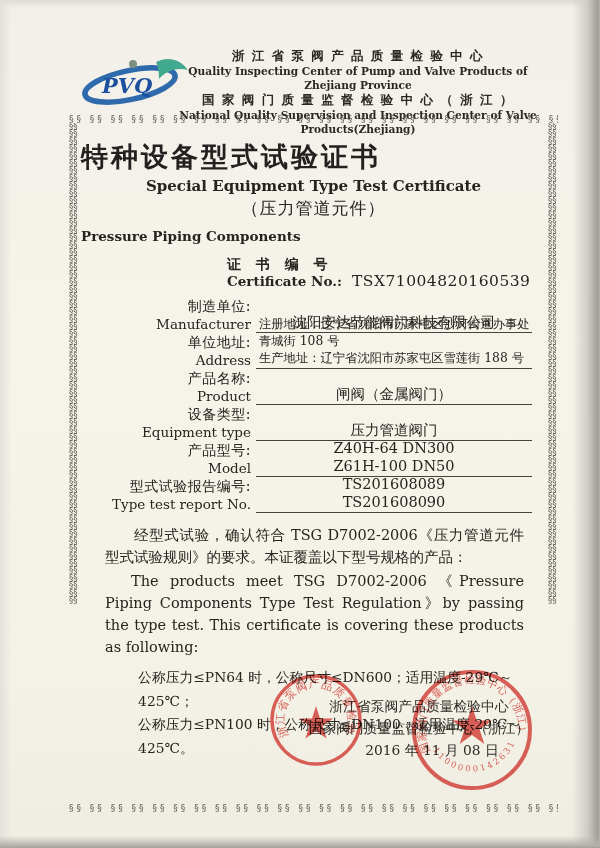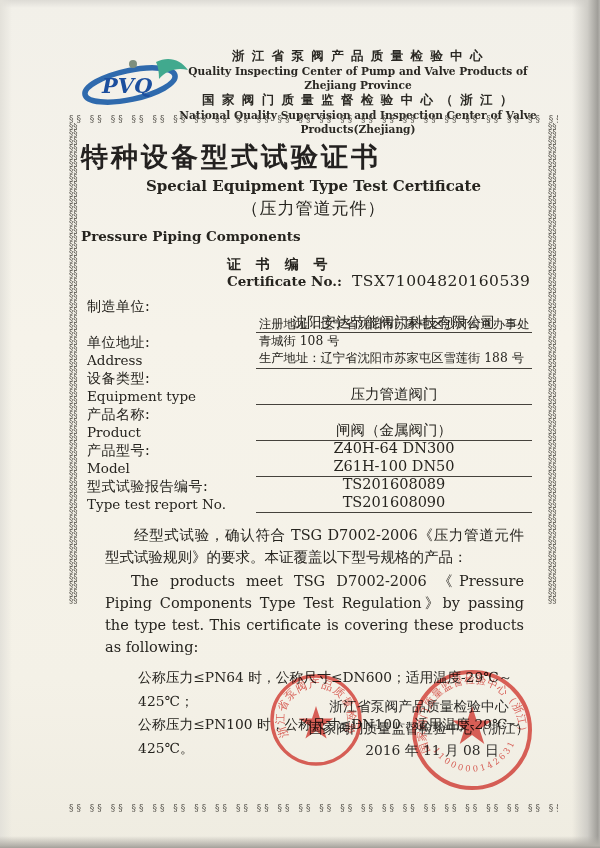--- a/index.html
+++ b/index.html
@@ -35,21 +35,21 @@
   .sub-cn   { text-align:center; font-size:17px; margin-top:2px; letter-spacing:1px; }
   .sub-en   { text-align:left; font-size:13.5px; font-weight:bold; margin-top:8px; }
   
   .certno { display:flex; margin:12px 0 0 146px;align-items:center; }
   .cl-cn { font-size:14px; font-weight:bold; letter-spacing:5px; line-height:17px; }
   .cl-en { font-size:13.5px; font-weight:bold; line-height:17px; }
   .cno   { font-size:15.5px; margin-left:10px; align-self:flex-end; letter-spacing:.5px; }
   
   .fields { margin:7px 14px 0 6px; }
   .frow { display:flex; height:36px; }
-  .flabel { width:164px; }
+  .flabel { width:164px; text-align:right; }
   .flabel .cn { display:block; font-size:14px; line-height:18px; letter-spacing:.5px; }
   .flabel .en { display:block; font-size:13.5px; line-height:18px; }
   .fvalue { flex:1; margin-left:5px; border-bottom:1.4px solid #45423c;
             display:flex; flex-direction:column; justify-content:flex-end;
             text-align:center; font-size:14.5px; line-height:17.5px; padding-bottom:1px; }
   .fvalue .small { font-size:12.3px; text-align:left; padding-left:3px; line-height:17px; }
   
   .para { margin:11px 22px 0 24px; font-size:14.5px; line-height:1.52; text-align:justify; }
   .para.cn { text-indent:2em; }
   .para.en { text-indent:1.8em; margin-top:2px; }
@@ -99,51 +99,52 @@
           <div class="cl-cn">证 书 编 号</div>
           <div class="cl-en">Certificate No.:</div>
         </div>
         <div class="cno">TSX71004820160539</div>
       </div>
 
       <div class="fields">
         <div class="frow">
           <div class="flabel">
               <span class="cn">制造单位:</span>
+              <span class="en">Manufacturer</span>
             </div>
           <div class="fvalue">
               <div>沈阳安达节能阀门科技有限公司</div>
             </div>
         </div>
         <div class="frow">
           <div class="flabel">
               <span class="cn">单位地址:</span>
               <span class="en">Address</span>
             </div>
           <div class="fvalue">
               <div class="small">注册地址：辽宁省沈阳市苏家屯区沙河街道办事处青城街 108 号</div>
               <div class="small">生产地址：辽宁省沈阳市苏家屯区雪莲街 188 号</div>
             </div>
         </div>
         <div class="frow">
           <div class="flabel">
+              <span class="cn">产品名称:</span>
+              <span class="en">Product</span>
+            </div>
+          <div class="fvalue">
+              <div>闸阀（金属阀门）</div>
+            </div>
+        </div>
+        <div class="frow">
+          <div class="flabel">
               <span class="cn">设备类型:</span>
               <span class="en">Equipment type</span>
             </div>
           <div class="fvalue">
               <div>压力管道阀门</div>
-            </div>
-        </div>
-        <div class="frow">
-          <div class="flabel">
-              <span class="cn">产品名称:</span>
-              <span class="en">Product</span>
-            </div>
-          <div class="fvalue">
-              <div>闸阀（金属阀门）</div>
             </div>
         </div>
         <div class="frow">
           <div class="flabel">
               <span class="cn">产品型号:</span>
               <span class="en">Model</span>
             </div>
           <div class="fvalue">
               <div>Z40H-64 DN300</div>
               <div>Z61H-100 DN50</div>

